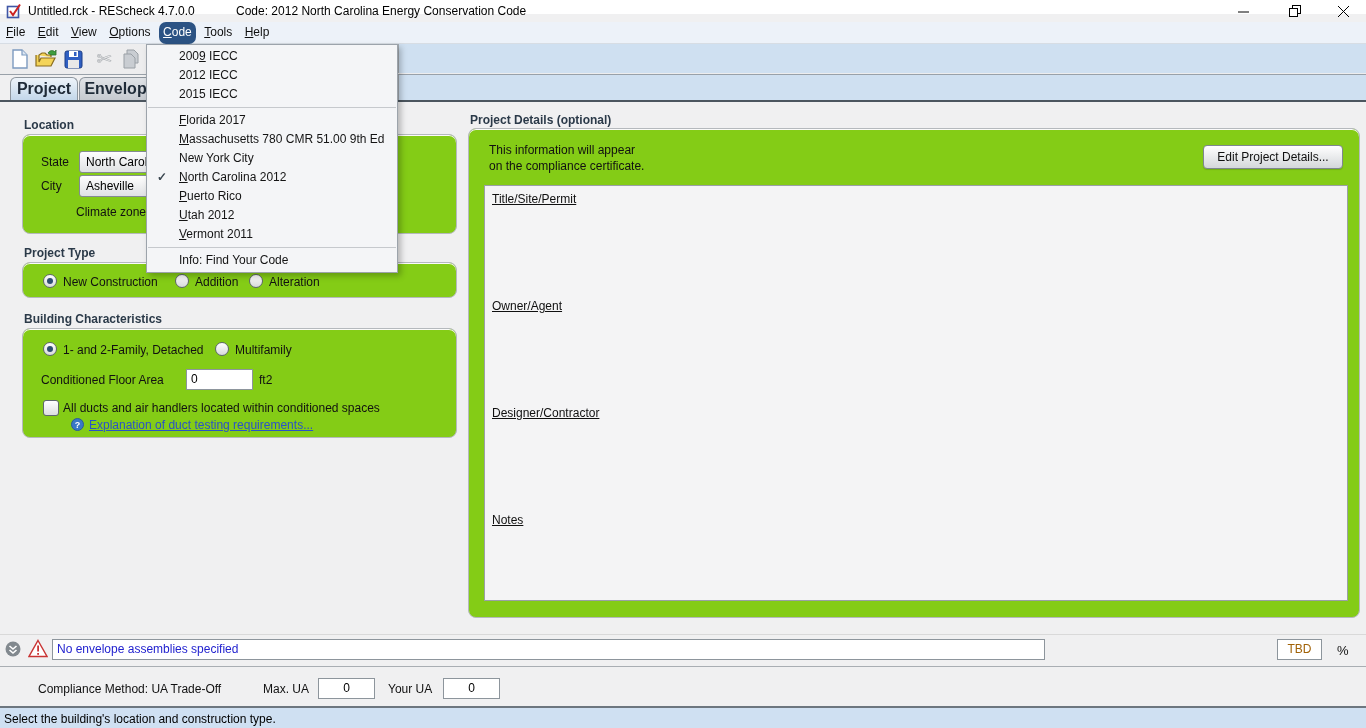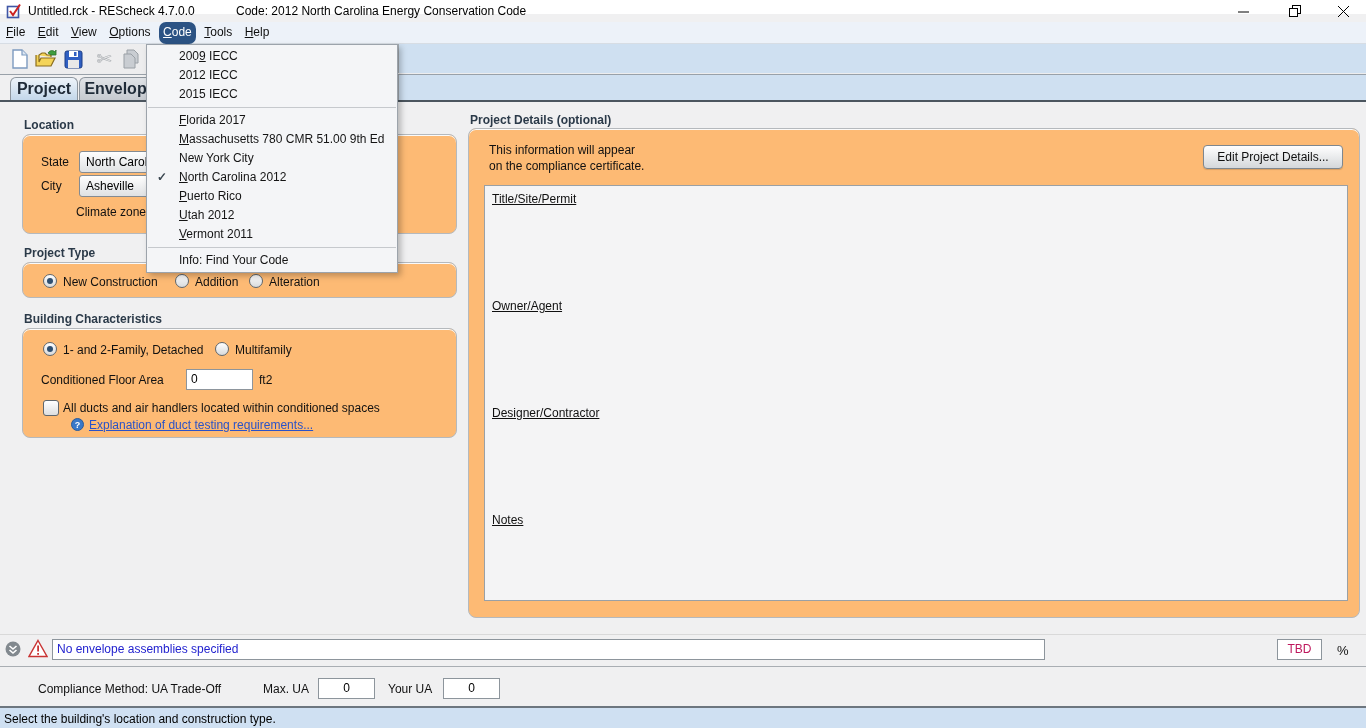--- a/index.html
+++ b/index.html
@@ -29,21 +29,21 @@
   
   .tabstrip{left:0;top:75px;width:1366px;height:27px;background:#f0f0f1;border-bottom:2px solid #4c565f;box-sizing:border-box;}
   .tabstrip .blueseg{left:398px;top:0;width:968px;height:25px;background:#cfe0f1;border-left:1px solid #a7adb3;}
   .tab{bottom:0;height:22px;border:1px solid #8e969e;border-bottom:none;border-radius:6px 6px 0 0;
        font-weight:bold;font-size:16px;color:#1f2b38;text-align:center;line-height:22px;}
   .tab.selected{background:linear-gradient(#eef4fa,#c3d7ea);}
   .tab.unselected{background:linear-gradient(#e0e3e7,#c6cad0);}
 
   
   .grouplabel{font-size:12px;font-weight:bold;color:#2b3a49;}
-  .groupbox{border:1px solid #b5b9bd;border-radius:8px;background:#fdba74;box-shadow:inset 0 1px 0 #fafafa;}
+  .groupbox{border:1px solid #b5b9bd;border-radius:8px;background:#84cc16;box-shadow:inset 0 1px 0 #fafafa;}
 
   .fieldlabel{font-size:12px;color:#111;}
   .combo{height:20px;border:1px solid #848b92;border-radius:3px;background:linear-gradient(#fefefe,#dfe1e3);
          font-size:12px;line-height:20px;padding-left:6px;overflow:hidden;white-space:nowrap;box-sizing:content-box;}
   .tinput{border:1px solid #8d959c;background:#fff;font-size:12px;line-height:19px;padding:0 4px;box-sizing:border-box;}
 
   .radio{width:14px;height:14px;border-radius:50%;border:1px solid #5f676e;background:linear-gradient(#ffffff,#d8dadc);box-sizing:border-box;}
   .radio.sel::after{content:"";position:absolute;left:3px;top:3px;width:6px;height:6px;border-radius:50%;background:#2e4f71;}
   .checkbox{width:14px;height:14px;border-radius:3px;border:1px solid #5f676e;background:linear-gradient(#ffffff,#dcdee0);}
 
@@ -205,21 +205,21 @@
     <circle cx="8" cy="8" r="7.5" fill="#82898f"></circle>
     <path d="M4.5 5 L8 8 L11.5 5" fill="none" stroke="#ffffff" stroke-width="1.6"></path>
     <path d="M4.5 9 L8 12 L11.5 9" fill="none" stroke="#ffffff" stroke-width="1.6"></path>
   </svg>
   <svg class="abs" style="left:28px;top:4px;" width="20" height="19" viewBox="0 0 20 19">
     <path d="M10 1.5 L19 17.5 H1 Z" fill="#ffffff" stroke="#c93434" stroke-width="1.4"></path>
     <rect x="9.2" y="6.5" width="1.8" height="6" fill="#c93434"></rect>
     <rect x="9.2" y="14" width="1.8" height="1.8" fill="#c93434"></rect>
   </svg>
   <div class="abs tinput msgfield" style="left:52px;top:4px;width:993px;height:21px;">No envelope assemblies specified</div>
-  <div class="abs tinput" style="left:1277px;top:4px;width:45px;height:21px;text-align:center;color:#be185d;">TBD</div>
+  <div class="abs tinput" style="left:1277px;top:4px;width:45px;height:21px;text-align:center;color:#a16207;">TBD</div>
   <span class="abs fieldlabel" style="left:1337px;top:8px;font-size:13px;">%</span>
 
   <span class="abs fieldlabel" style="left:38px;top:47px;">Compliance Method: UA Trade-Off</span>
   <span class="abs fieldlabel" style="left:263px;top:47px;">Max. UA</span>
   <div class="abs tinput" style="left:318px;top:43px;width:57px;height:21px;text-align:center;">0</div>
   <span class="abs fieldlabel" style="left:388px;top:47px;">Your UA</span>
   <div class="abs tinput" style="left:443px;top:43px;width:57px;height:21px;text-align:center;">0</div>
 </div>
 <div class="abs divider"></div>
 

